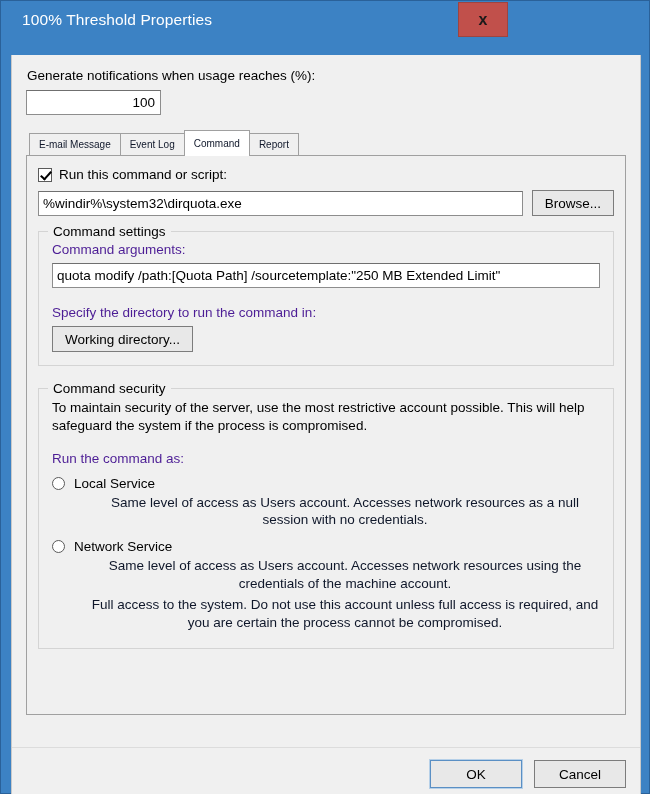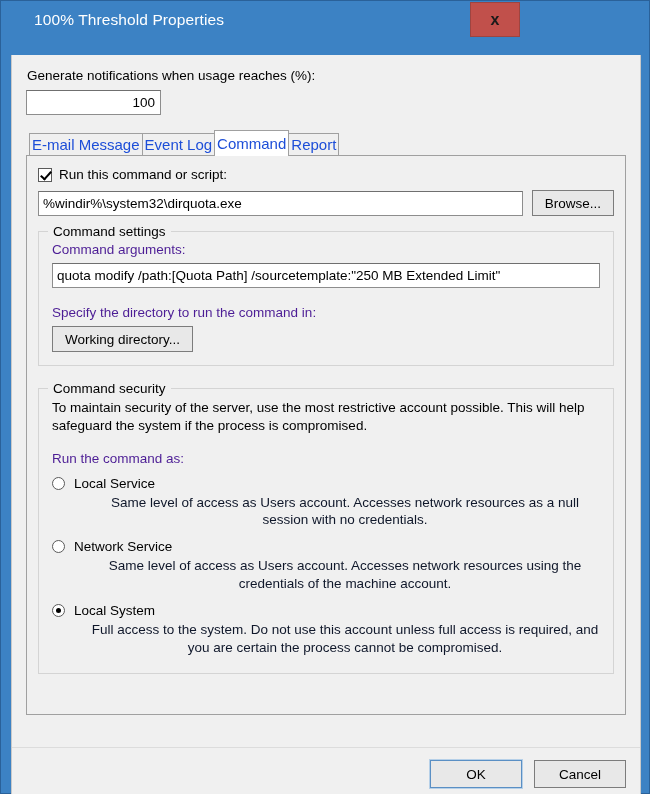--- a/index.html
+++ b/index.html
@@ -15,21 +15,21 @@
   #window {
     position: absolute;
     left: 0; top: 0;
     width: 650px; height: 794px;
     background: #3c82c4;
     border: 1px solid #2a6199;
     padding: 9px 10px 9px 10px;
   }
   #titlebar {
     position: absolute;
-    left: 12px; top: 0;
+    left: 0; top: 0;
     width: 516px; height: 38px;
     background: #3c82c4;
     display: flex;
     align-items: center;
   }
   #title-text {
     color: #ffffff;
     font-size: 15.5px;
     margin-left: 21px;
     letter-spacing: .1px;
@@ -89,31 +89,31 @@
     margin-top: 15px;
     height: 25px;
     position: relative;
     display: flex;
     align-items: flex-end;
     padding-left: 3px;
   }
   .tab {
     height: 22px;
     line-height: 21px;
-    padding: 0 2px;
-    font-size: 15px;
+    padding: 0 9px;
+    font-size: 10px;
     background: #f0f0f0;
     border: 1px solid #a0a0a0;
     border-bottom: none;
     margin-right: -1px;
     position: relative;
     z-index: 1;
     cursor: pointer;
     white-space: nowrap;
-    color: #1d4ed8;
+    color: #0f172a;
   }
   .tab.active {
     height: 26px;
     line-height: 25px;
     background: #ffffff;
     border-color: #a0a0a0;
     z-index: 3;
     margin-bottom: -1px;
   }
   #tabpage {
@@ -306,24 +306,20 @@
             <span class="lbl">Local Service</span>
           </div>
           <p class="rdesc">Same level of access as Users account. Accesses network resources as a null session with no credentials.</p>
 
           <div class="radiorow">
             <div class="radio"></div>
             <span class="lbl">Network Service</span>
           </div>
           <p class="rdesc">Same level of access as Users account. Accesses network resources using the credentials of the machine account.</p>
 
-          <div class="radiorow">
-            <div class="radio sel"></div>
-            <span class="lbl">Local System</span>
-          </div>
           <p class="rdesc">Full access to the system. Do not use this account unless full access is required, and you are certain the process cannot be compromised.</p>
         </div>
 
       </div>
 
       <div id="sep"></div>
 
       <div id="footer">
         <button class="fbtn default">OK</button>
         <button class="fbtn">Cancel</button>

